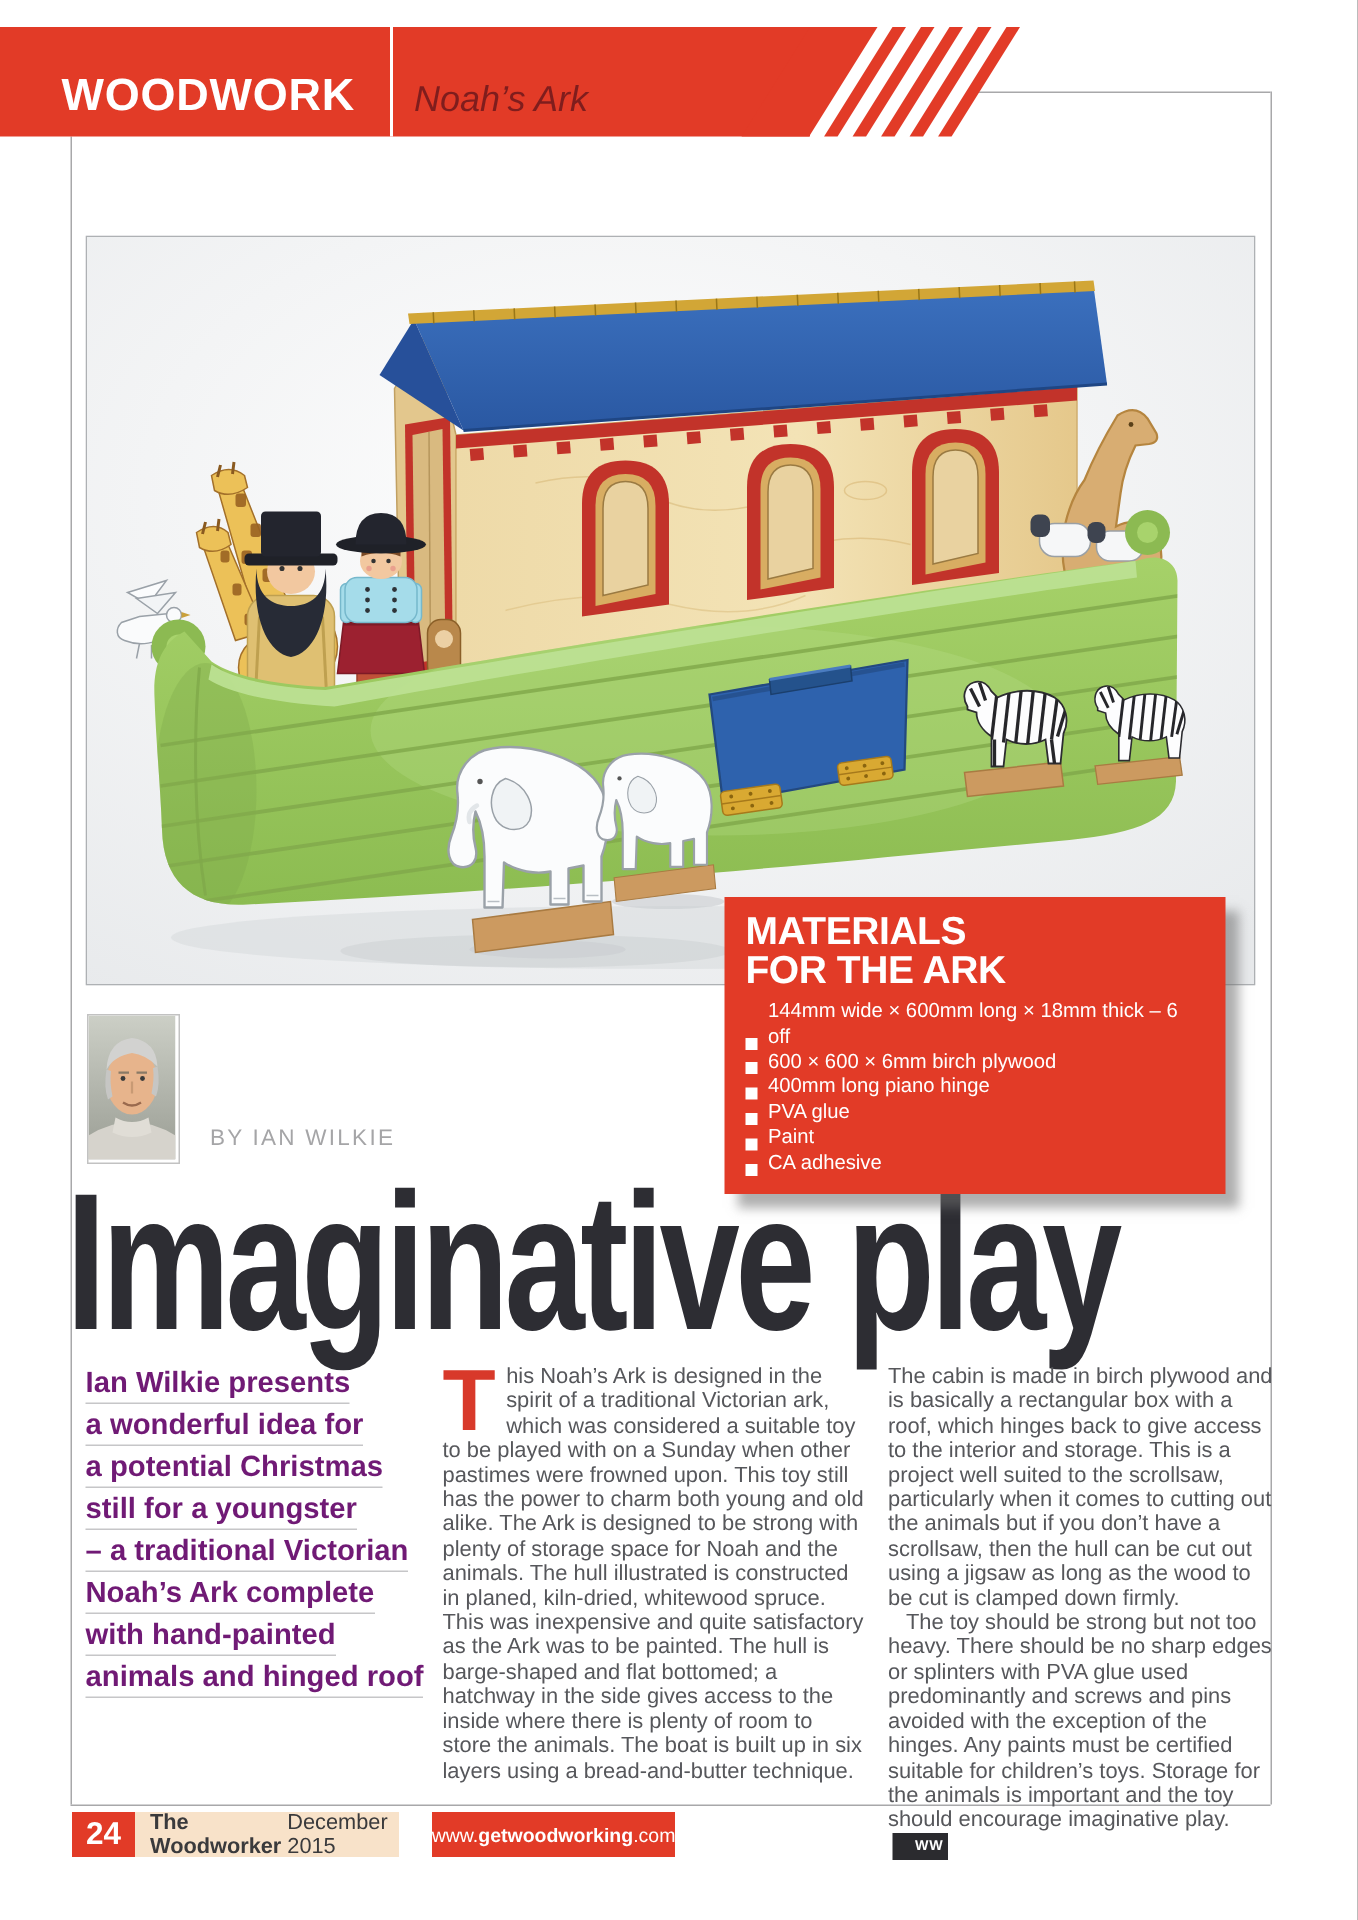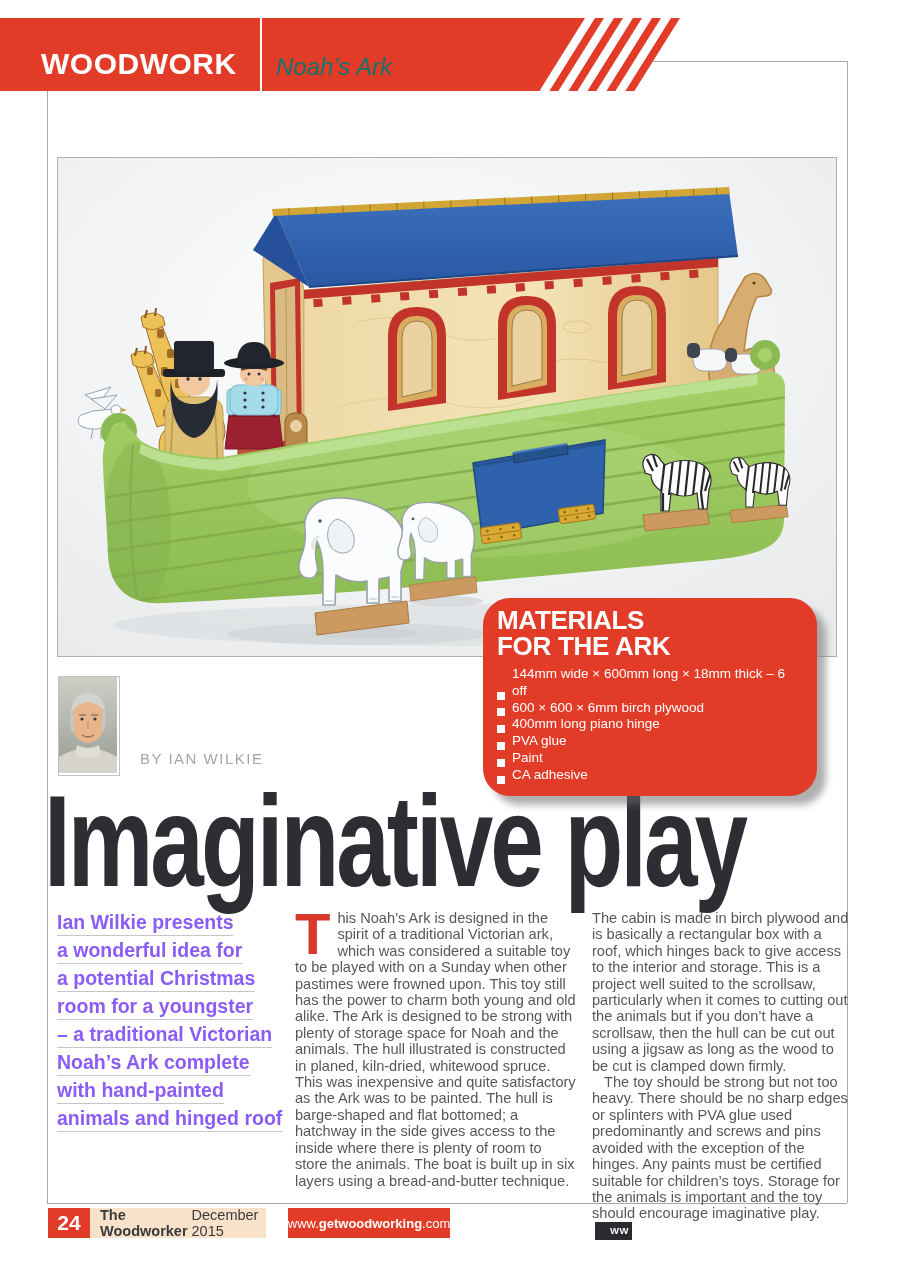--- a/index.html
+++ b/index.html
@@ -15,48 +15,48 @@
 
   
   .band{position:absolute;left:0;top:18px;width:540px;height:73px;background:#e23b27;z-index:2;}
   .band-stripes{position:absolute;left:540px;top:18px;height:73px;z-index:2;
                 transform:skewX(-32deg);transform-origin:top left;display:flex;}
   .stripe{height:73px;}
   .stripe.red{background:#e23b27;}
   .band-divider{position:absolute;left:260px;top:18px;width:2px;height:73px;background:#ffffff;z-index:3;}
   .band-section{position:absolute;left:41px;top:47px;font-size:30px;font-weight:700;color:#fff;
                 letter-spacing:.5px;z-index:3;}
-  .band-topic{position:absolute;left:276px;top:53px;font-size:24px;font-style:italic;color:#0f766e;z-index:3;}
+  .band-topic{position:absolute;left:276px;top:53px;font-size:24px;font-style:italic;color:#7f1d1d;z-index:3;}
 
   
   .photo{position:absolute;left:57px;top:157px;width:780px;height:500px;z-index:2;}
   .photo svg{display:block;}
 
   
   .materials{position:absolute;left:483px;top:598px;width:334px;background:#e23b27;color:#fff;
              padding:9px 14px 12px 14px;box-sizing:border-box;z-index:6;
-             box-shadow:9px 9px 7px rgba(110,110,110,.55);border-radius:27px;}
+             box-shadow:9px 9px 7px rgba(110,110,110,.55);}
   .mat-title{font-size:26px;font-weight:700;line-height:26px;letter-spacing:-.3px;}
   .mat-list{margin-top:7px;}
   .mat-item{font-size:13.5px;line-height:16.8px;display:flex;align-items:flex-end;}
   .bullet-square{width:8px;height:8px;background:#fff;display:inline-block;margin-right:7px;flex:0 0 auto;}
 
   
   .author{position:absolute;left:58px;top:676px;width:60px;height:98px;border:1px solid #c2c2c2;z-index:3;}
   .byline{position:absolute;left:140px;top:750px;font-size:15px;font-weight:400;color:#a5a5a7;
           letter-spacing:1.5px;z-index:3;}
 
   
   .headline{position:absolute;left:44px;top:776px;font-size:130px;font-weight:700;color:#2d2d33;
             letter-spacing:-4px;line-height:1;white-space:nowrap;transform:scaleX(.74);
             transform-origin:left top;z-index:3;}
 
   
   .standfirst{position:absolute;left:57px;top:912px;width:235px;z-index:3;}
-  .sf-line{display:table;font-size:19.5px;font-weight:700;color:#8b5cf6;line-height:21px;
+  .sf-line{display:table;font-size:19.5px;font-weight:700;color:#701a75;line-height:21px;
            border-bottom:1.5px solid #c6c6c8;padding-bottom:2px;margin-bottom:4px;white-space:nowrap;}
 
   
   .col{position:absolute;top:910px;font-size:14.6px;line-height:16.4px;color:#56575b;z-index:3;}
   .col-mid{left:295px;width:283px;}
   .col-right{left:592px;width:258px;}
   .col p{margin:0;}
   .col p.indent{text-indent:12px;}
   .dropcap{float:left;font-size:58px;line-height:44px;font-weight:700;color:#d8392a;
            margin:2px 7px 0 0;}
@@ -462,21 +462,21 @@
   <h1 class="headline" style="margin:0">Imaginative play</h1>
 
   <div class="standfirst">
 
       <div class="sf-line">Ian Wilkie presents</div>
 
       <div class="sf-line">a wonderful idea for</div>
 
       <div class="sf-line">a potential Christmas</div>
 
-      <div class="sf-line">room for a youngster</div>
+      <div class="sf-line">still for a youngster</div>
 
       <div class="sf-line">– a traditional Victorian</div>
 
       <div class="sf-line">Noah’s Ark complete</div>
 
       <div class="sf-line">with hand-painted</div>
 
       <div class="sf-line">animals and hinged roof</div>
     </div>
 

